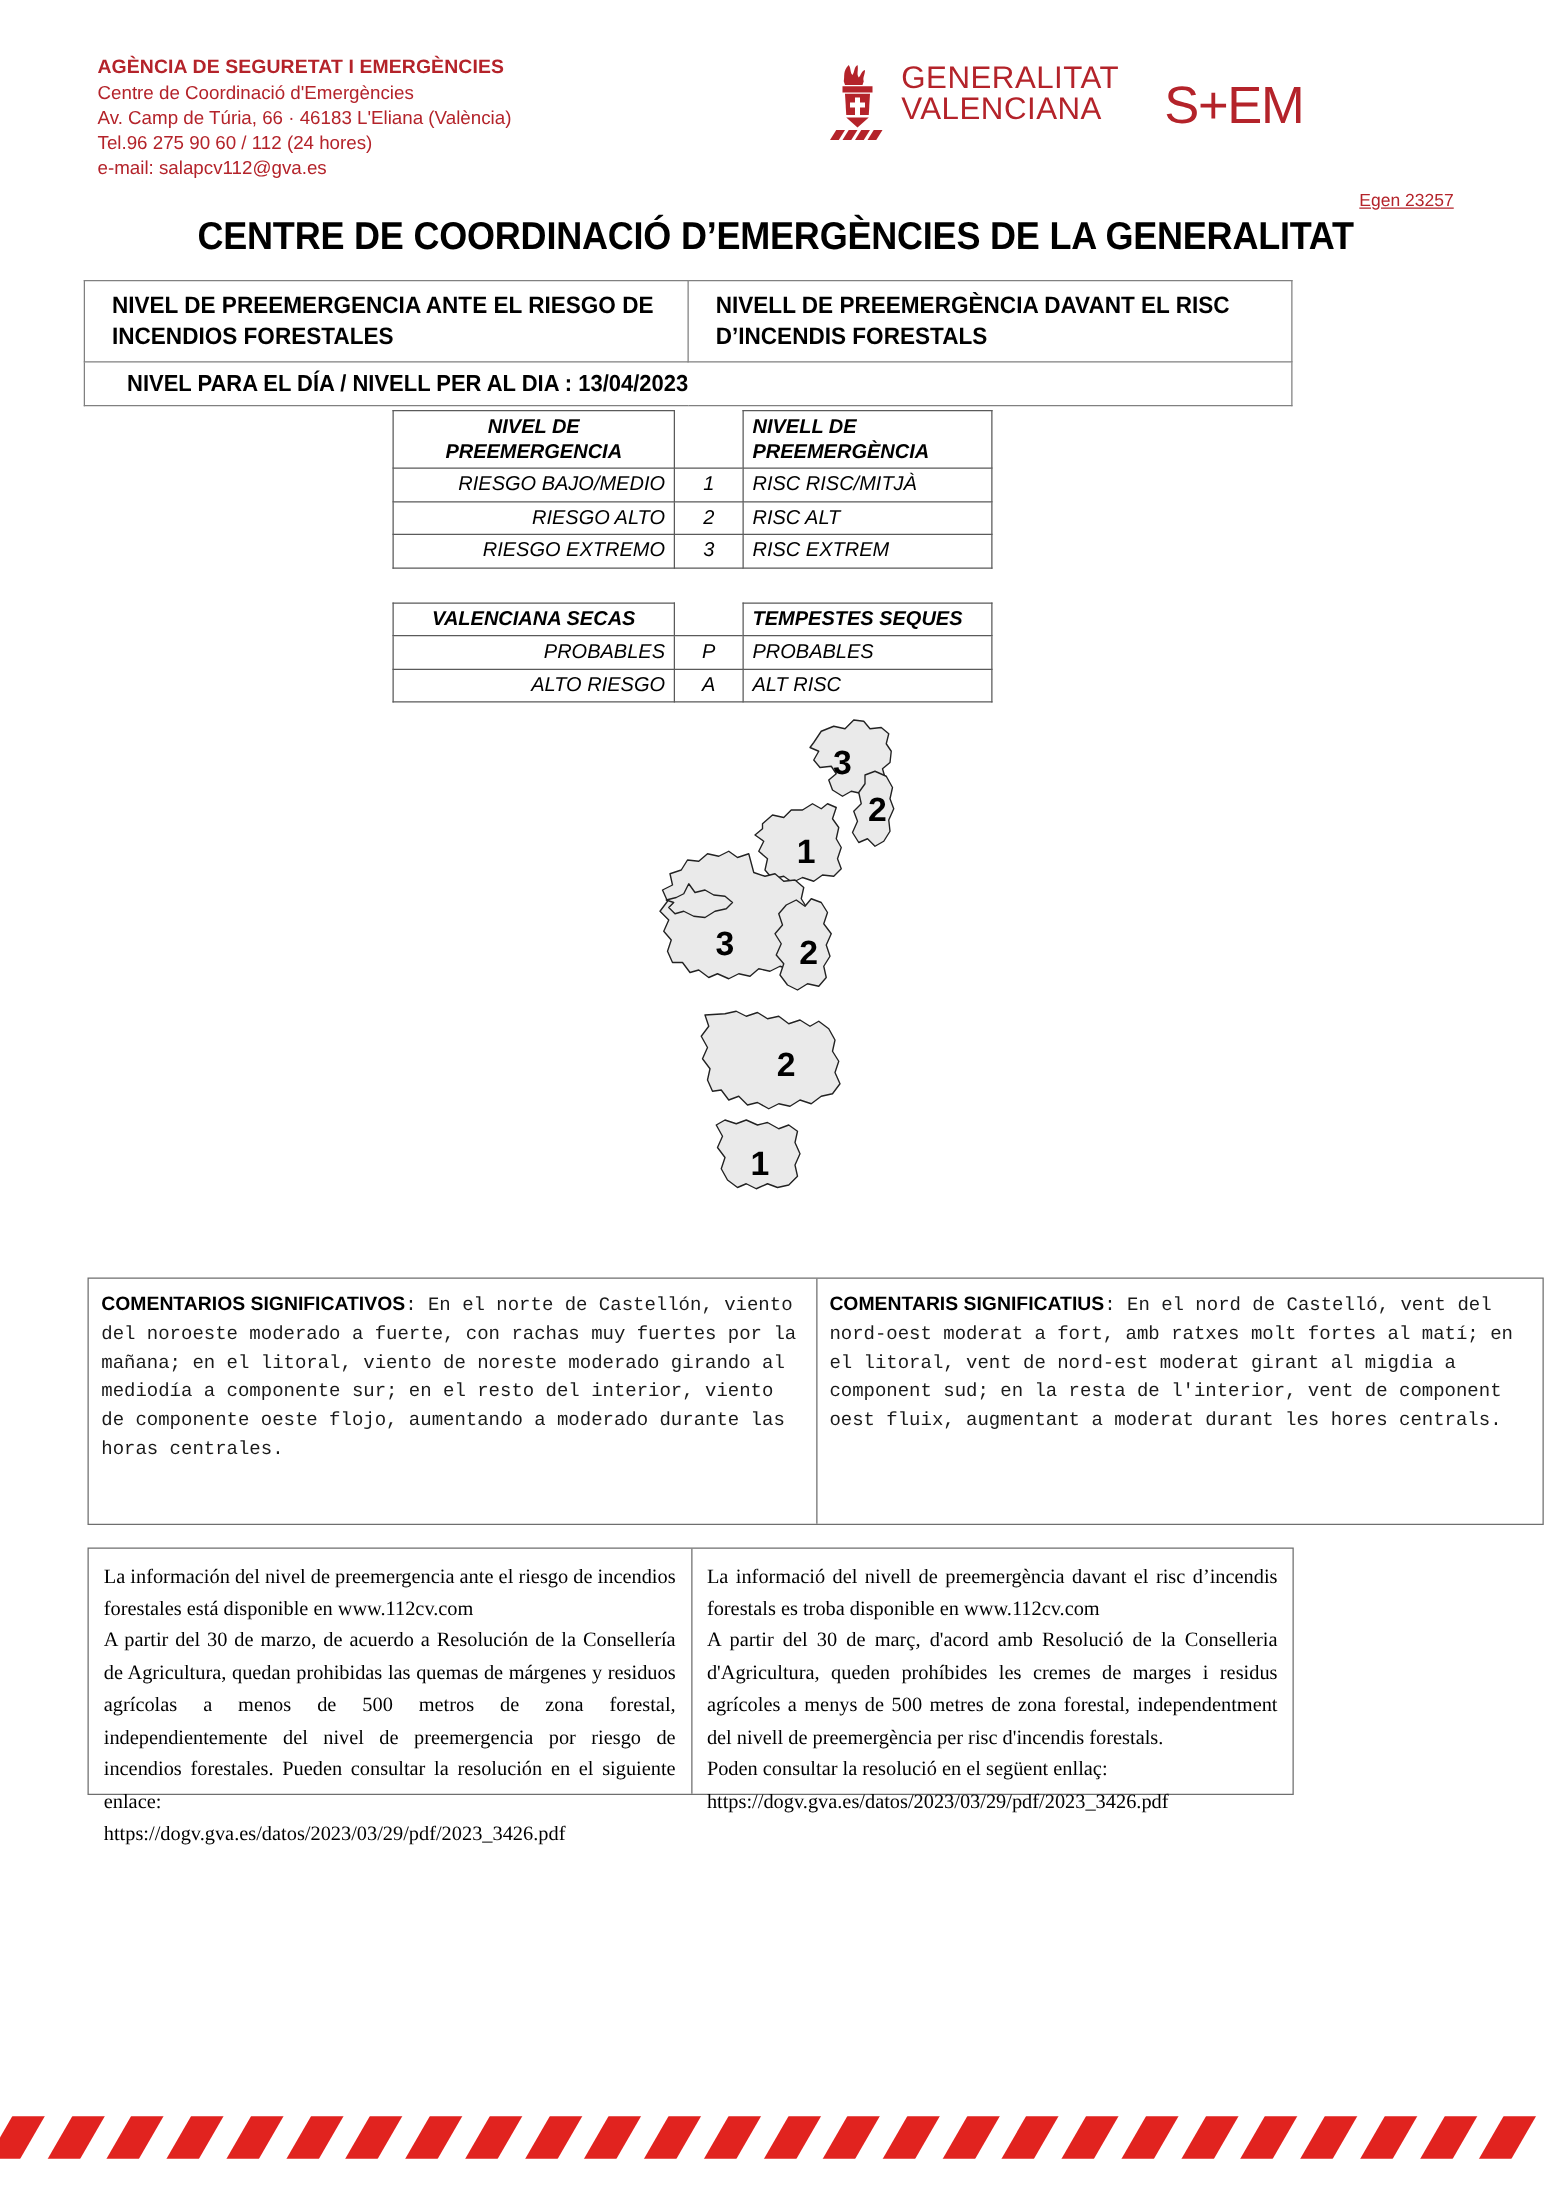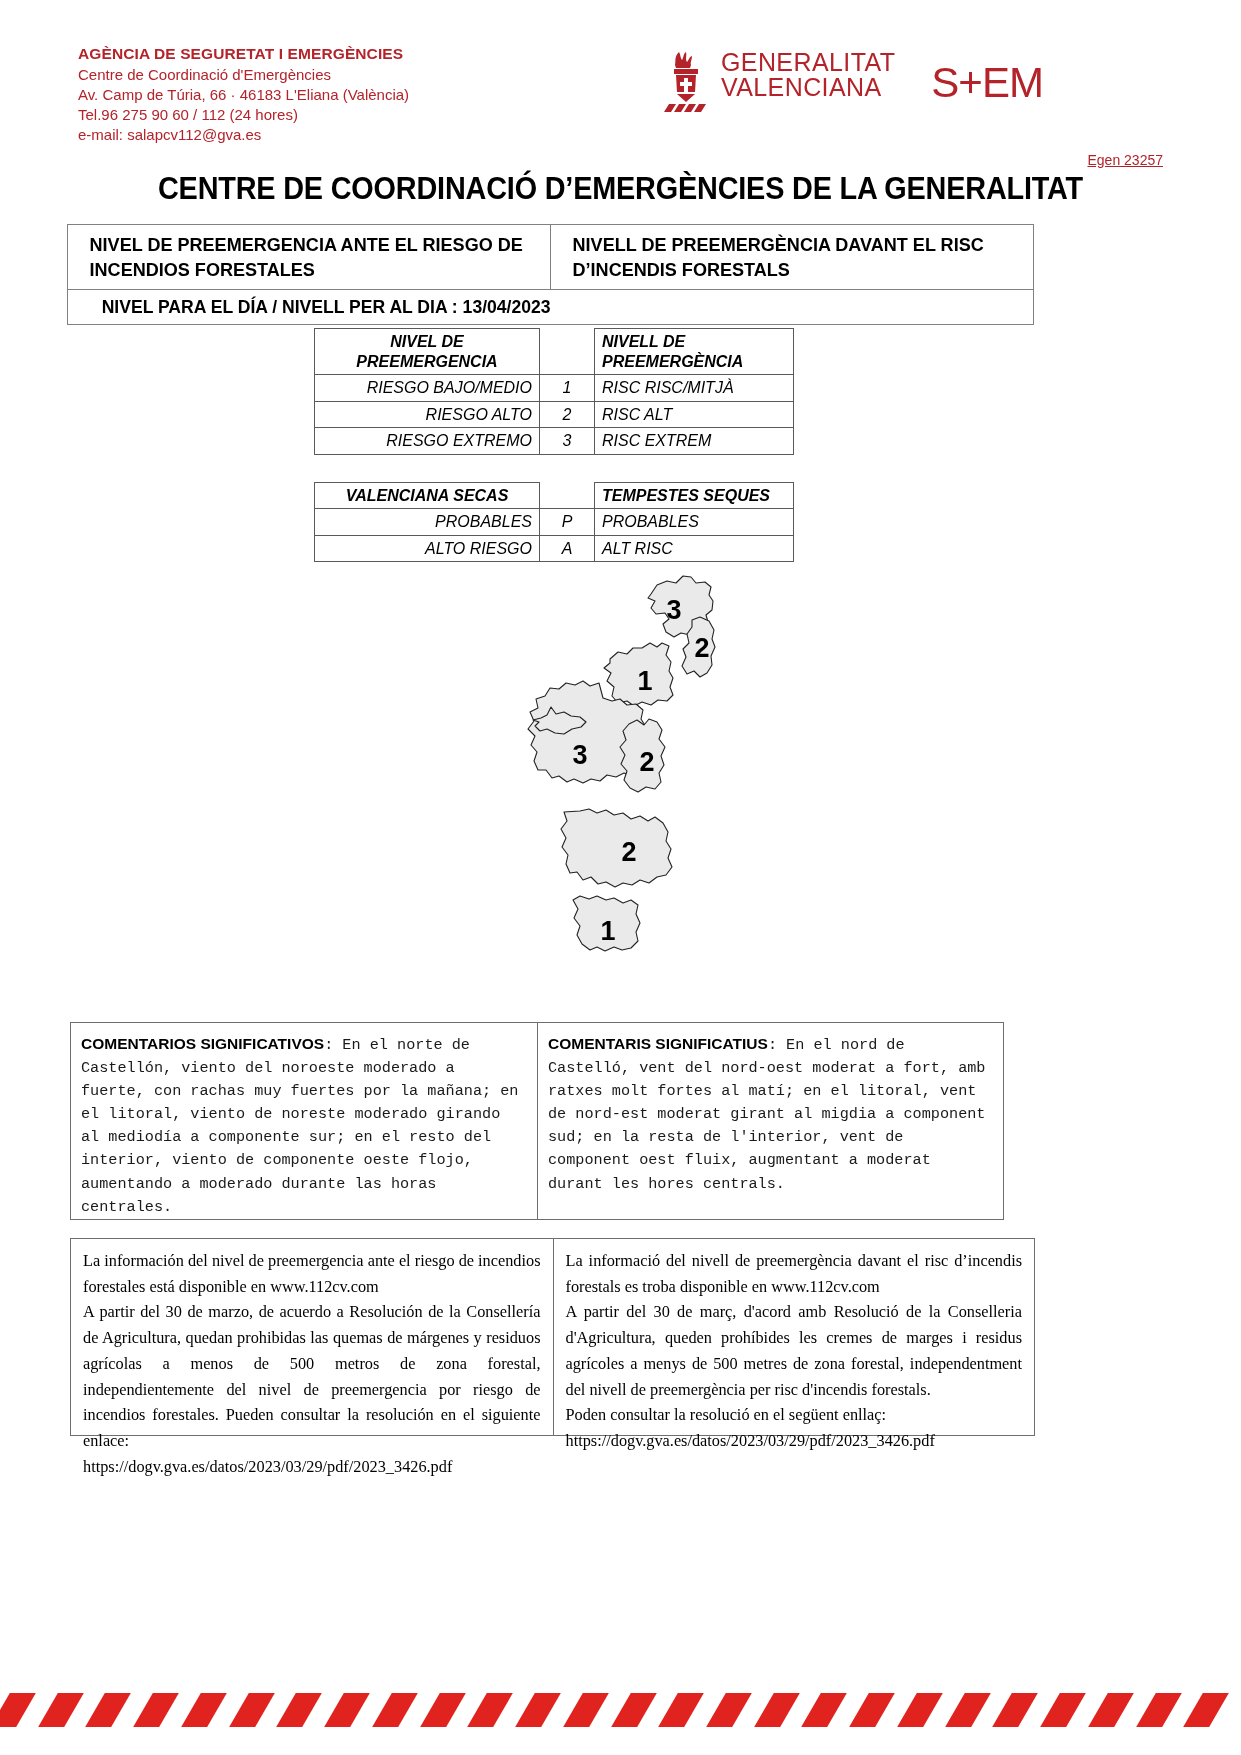--- a/index.html
+++ b/index.html
@@ -158,21 +158,21 @@
     font-size: 27px;
     fill: #000000;
     text-anchor: middle;
   }
 
   
   .comments {
     position: absolute;
     top: 1022px;
     left: 70px;
-    width: 934px;
+    width: 1165px;
     height: 198px;
     display: flex;
     border: 1px solid #6e6e6e;
     box-sizing: border-box;
   }
   .comment-cell {
     width: 50%;
     box-sizing: border-box;
     padding: 9px 10px 6px 10px;
     font-family: "Liberation Mono", monospace;

